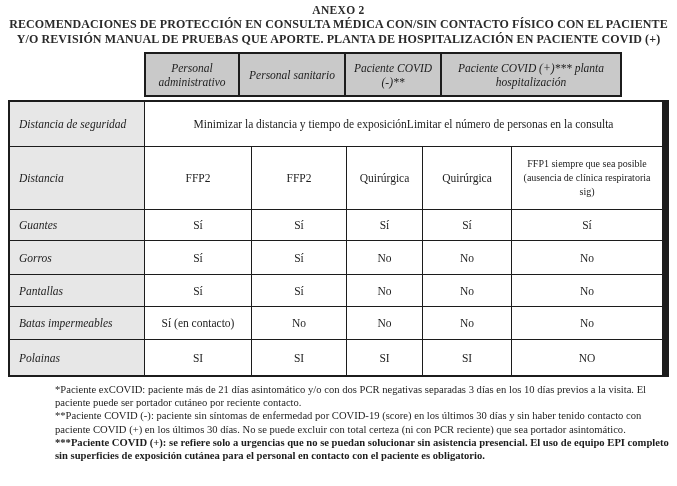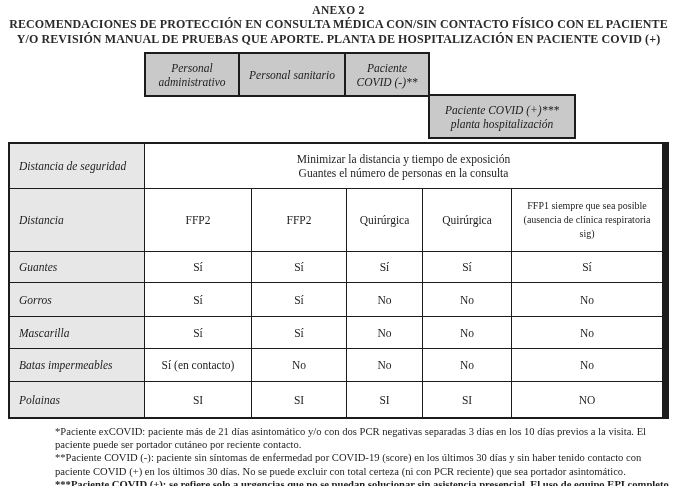--- a/index.html
+++ b/index.html
@@ -53,22 +53,22 @@
     text-align: center;
     font-style: italic;
     font-size: 11.5px;
     line-height: 14px;
     padding: 0 3px;
   }
   .hcell + .hcell { margin-left: -2px; }
   .hc1 { width: 108px; }
   .hc2 { width: 96px; }
   .hc3 { width: 77px; }
-  .hc4 { width: 86px; }
-  .hc5 { width: 148px; margin-top: 42px; }
+  .hc4 { width: 98px; }
+  .hc5 { width: 182px; }
   
   .tbl-body {
     margin-top: 3px;
     display: grid;
     grid-template-columns: 134px 106px 94px 75px 88px 150px;
     grid-template-rows: 44px 62px 30px 33px 31px 32px 35px;
     gap: 1px;
     background: #1c1c1c;
     border: 2px solid #1c1c1c;
     width: 657px;
@@ -87,21 +87,21 @@
   }
   .label-cell {
     background: #e7e7e7;
     justify-content: flex-start;
     text-align: left;
     font-style: italic;
     padding-left: 9px;
   }
   .merged-cell {
     grid-column: 2 / 7;
-    flex-direction: column;
+    flex-direction: row;
   }
   .small-text { font-size: 10px; }
   
   .footnotes {
     margin-top: 6px;
     font-size: 10.6px;
     line-height: 13.2px;
     text-align: left;
     color: #1d1d1d;
     margin-left: 47px;
@@ -125,21 +125,21 @@
     <div class="hcell hc1">Personal sanitario</div>
     <div class="hcell hc4">Paciente COVID (-)**</div>
     <div class="hcell hc5">Paciente COVID (+)*** planta hospitalización</div>
   </div>
 
   <div class="tbl-body">
 
     <div class="cell label-cell">Distancia de seguridad</div>
     <div class="cell merged-cell">
       <span>Minimizar la distancia y tiempo de exposición</span>
-      <span>Guantes el número de personas en la consulta</span>
+      <span>Limitar el número de personas en la consulta</span>
     </div>
 
     <div class="cell label-cell">Distancia</div>
     <div class="cell">FFP2</div>
     <div class="cell">FFP2</div>
     <div class="cell">Quirúrgica</div>
     <div class="cell">Quirúrgica</div>
     <div class="cell small-text">FFP1 siempre que sea posible (ausencia de clínica respiratoria sig)</div>
 
     <div class="cell label-cell">Guantes</div>
@@ -149,21 +149,21 @@
     <div class="cell">Sí</div>
     <div class="cell">Sí</div>
 
     <div class="cell label-cell">Gorros</div>
     <div class="cell">Sí</div>
     <div class="cell">Sí</div>
     <div class="cell">No</div>
     <div class="cell">No</div>
     <div class="cell">No</div>
 
-    <div class="cell label-cell">Mascarilla</div>
+    <div class="cell label-cell">Pantallas</div>
     <div class="cell">Sí</div>
     <div class="cell">Sí</div>
     <div class="cell">No</div>
     <div class="cell">No</div>
     <div class="cell">No</div>
 
     <div class="cell label-cell">Batas impermeables</div>
     <div class="cell">Sí (en contacto)</div>
     <div class="cell">No</div>
     <div class="cell">No</div>

